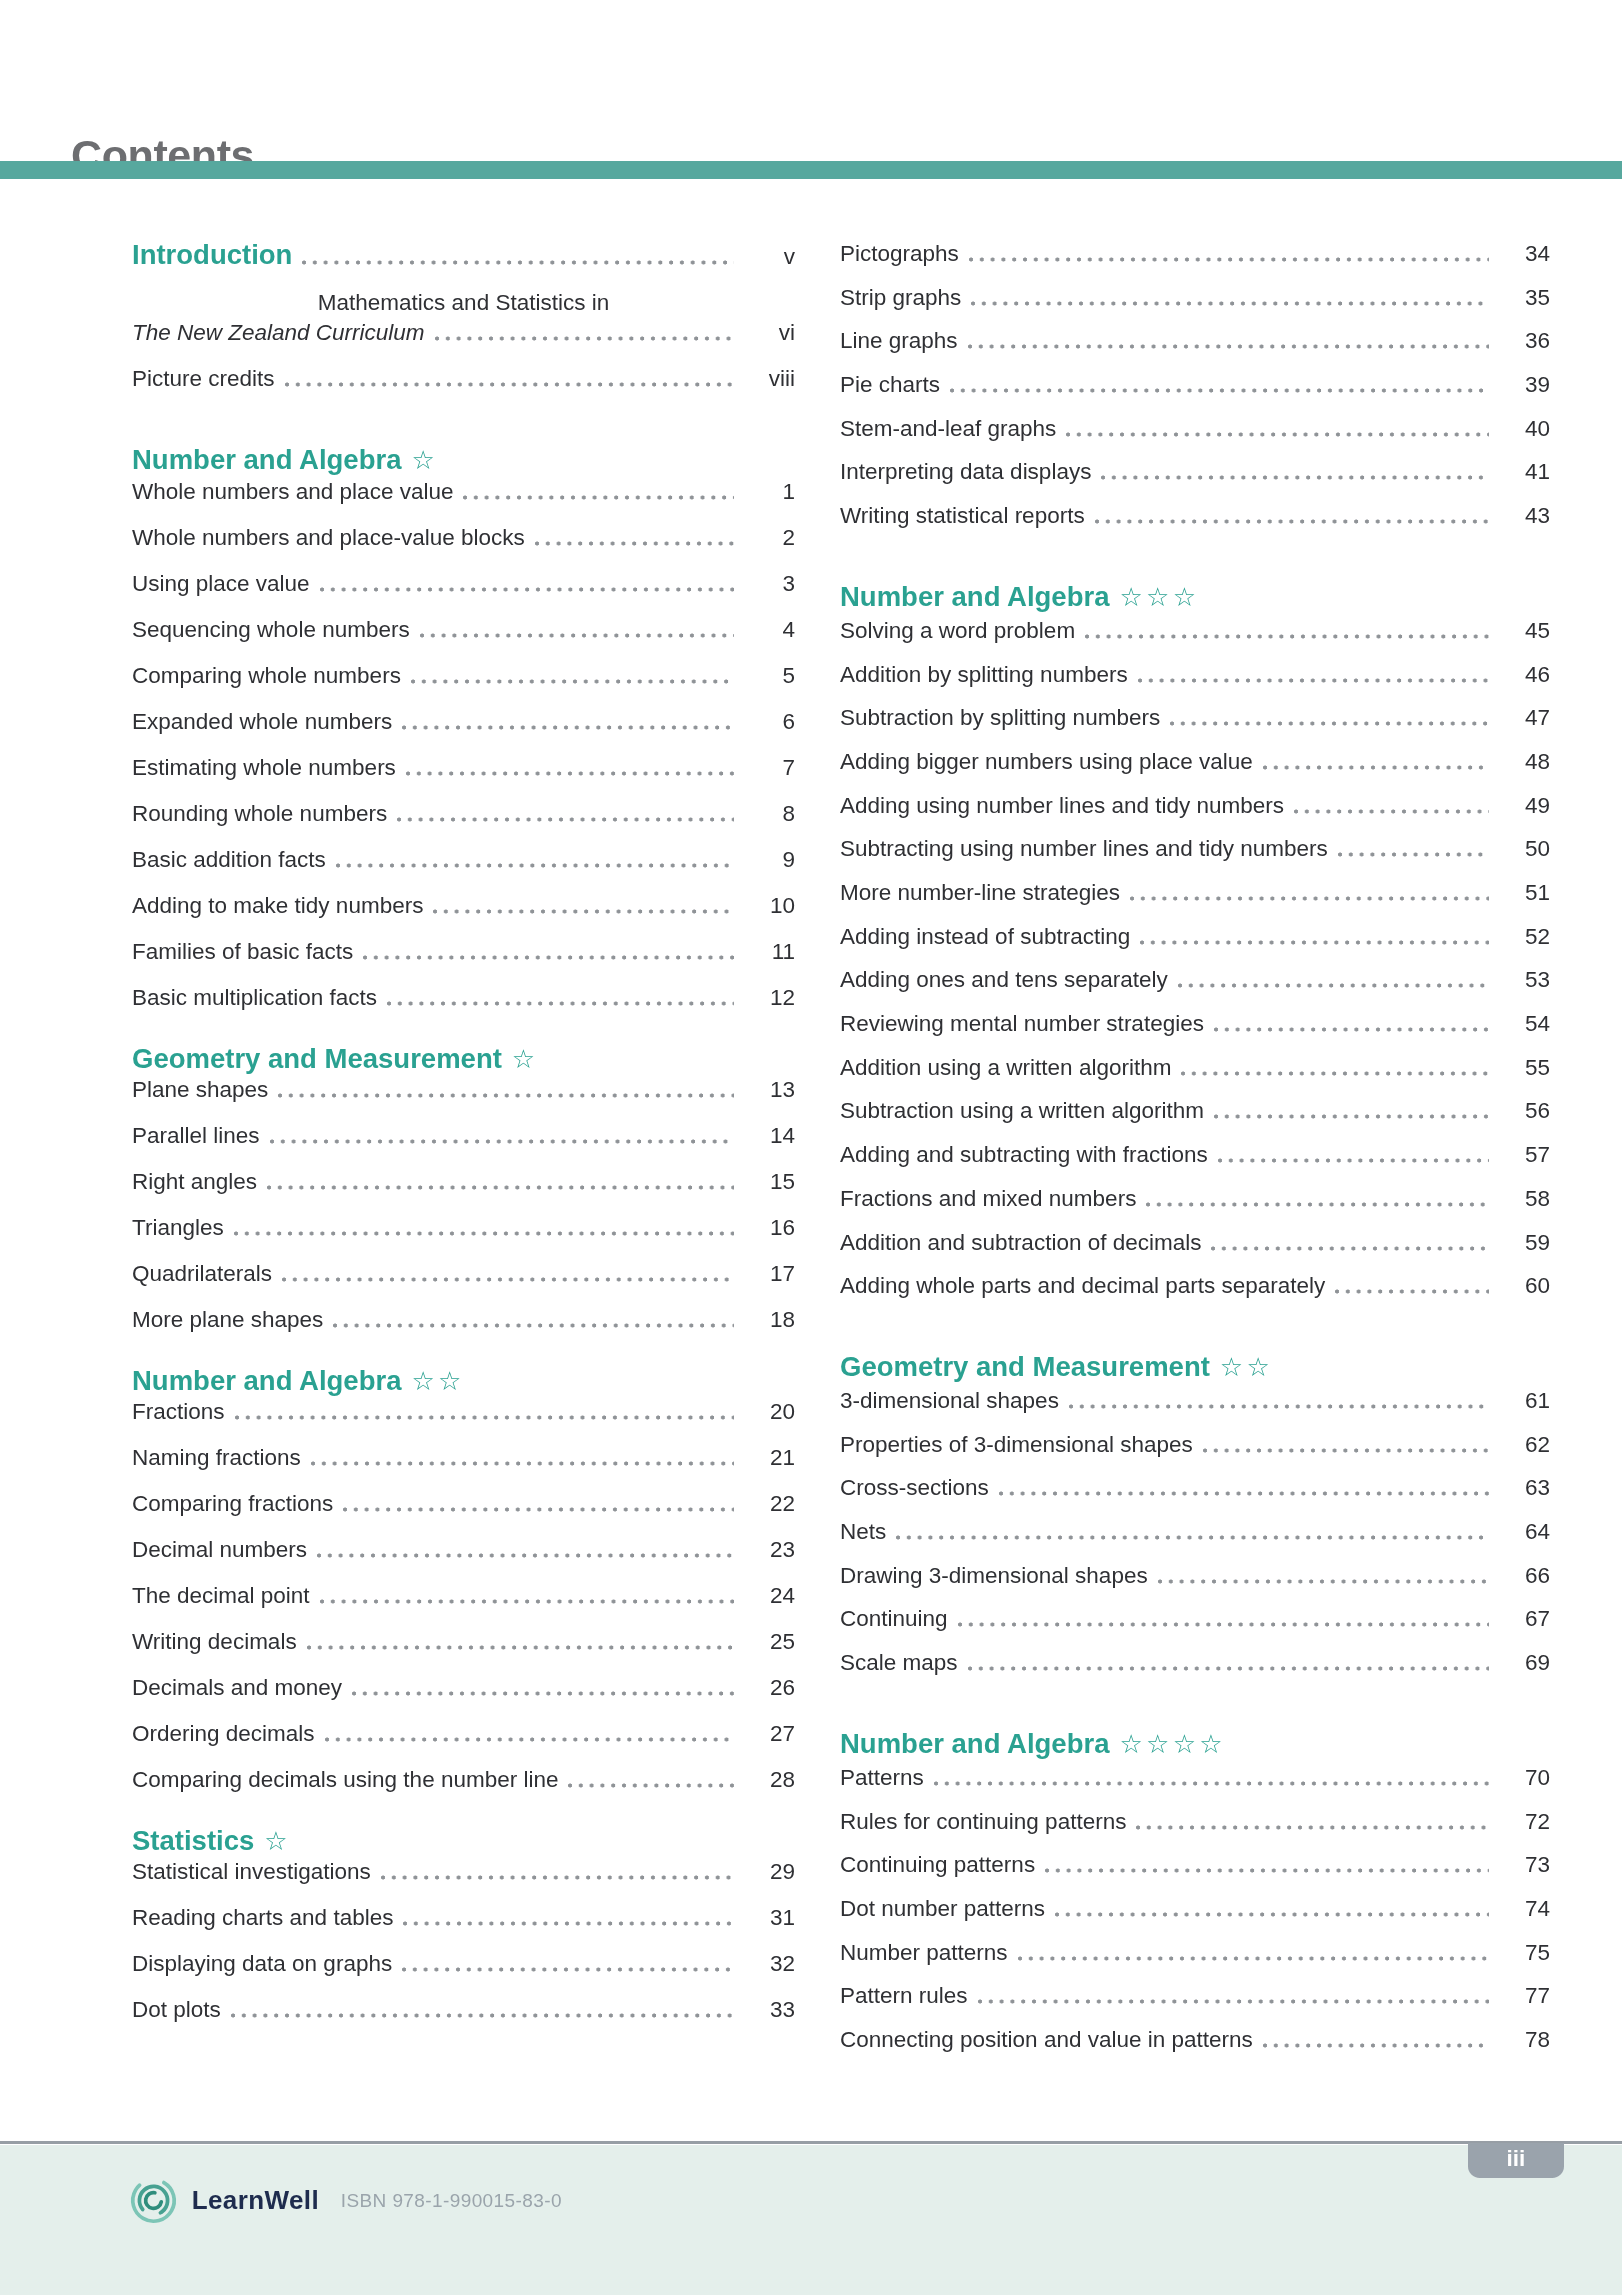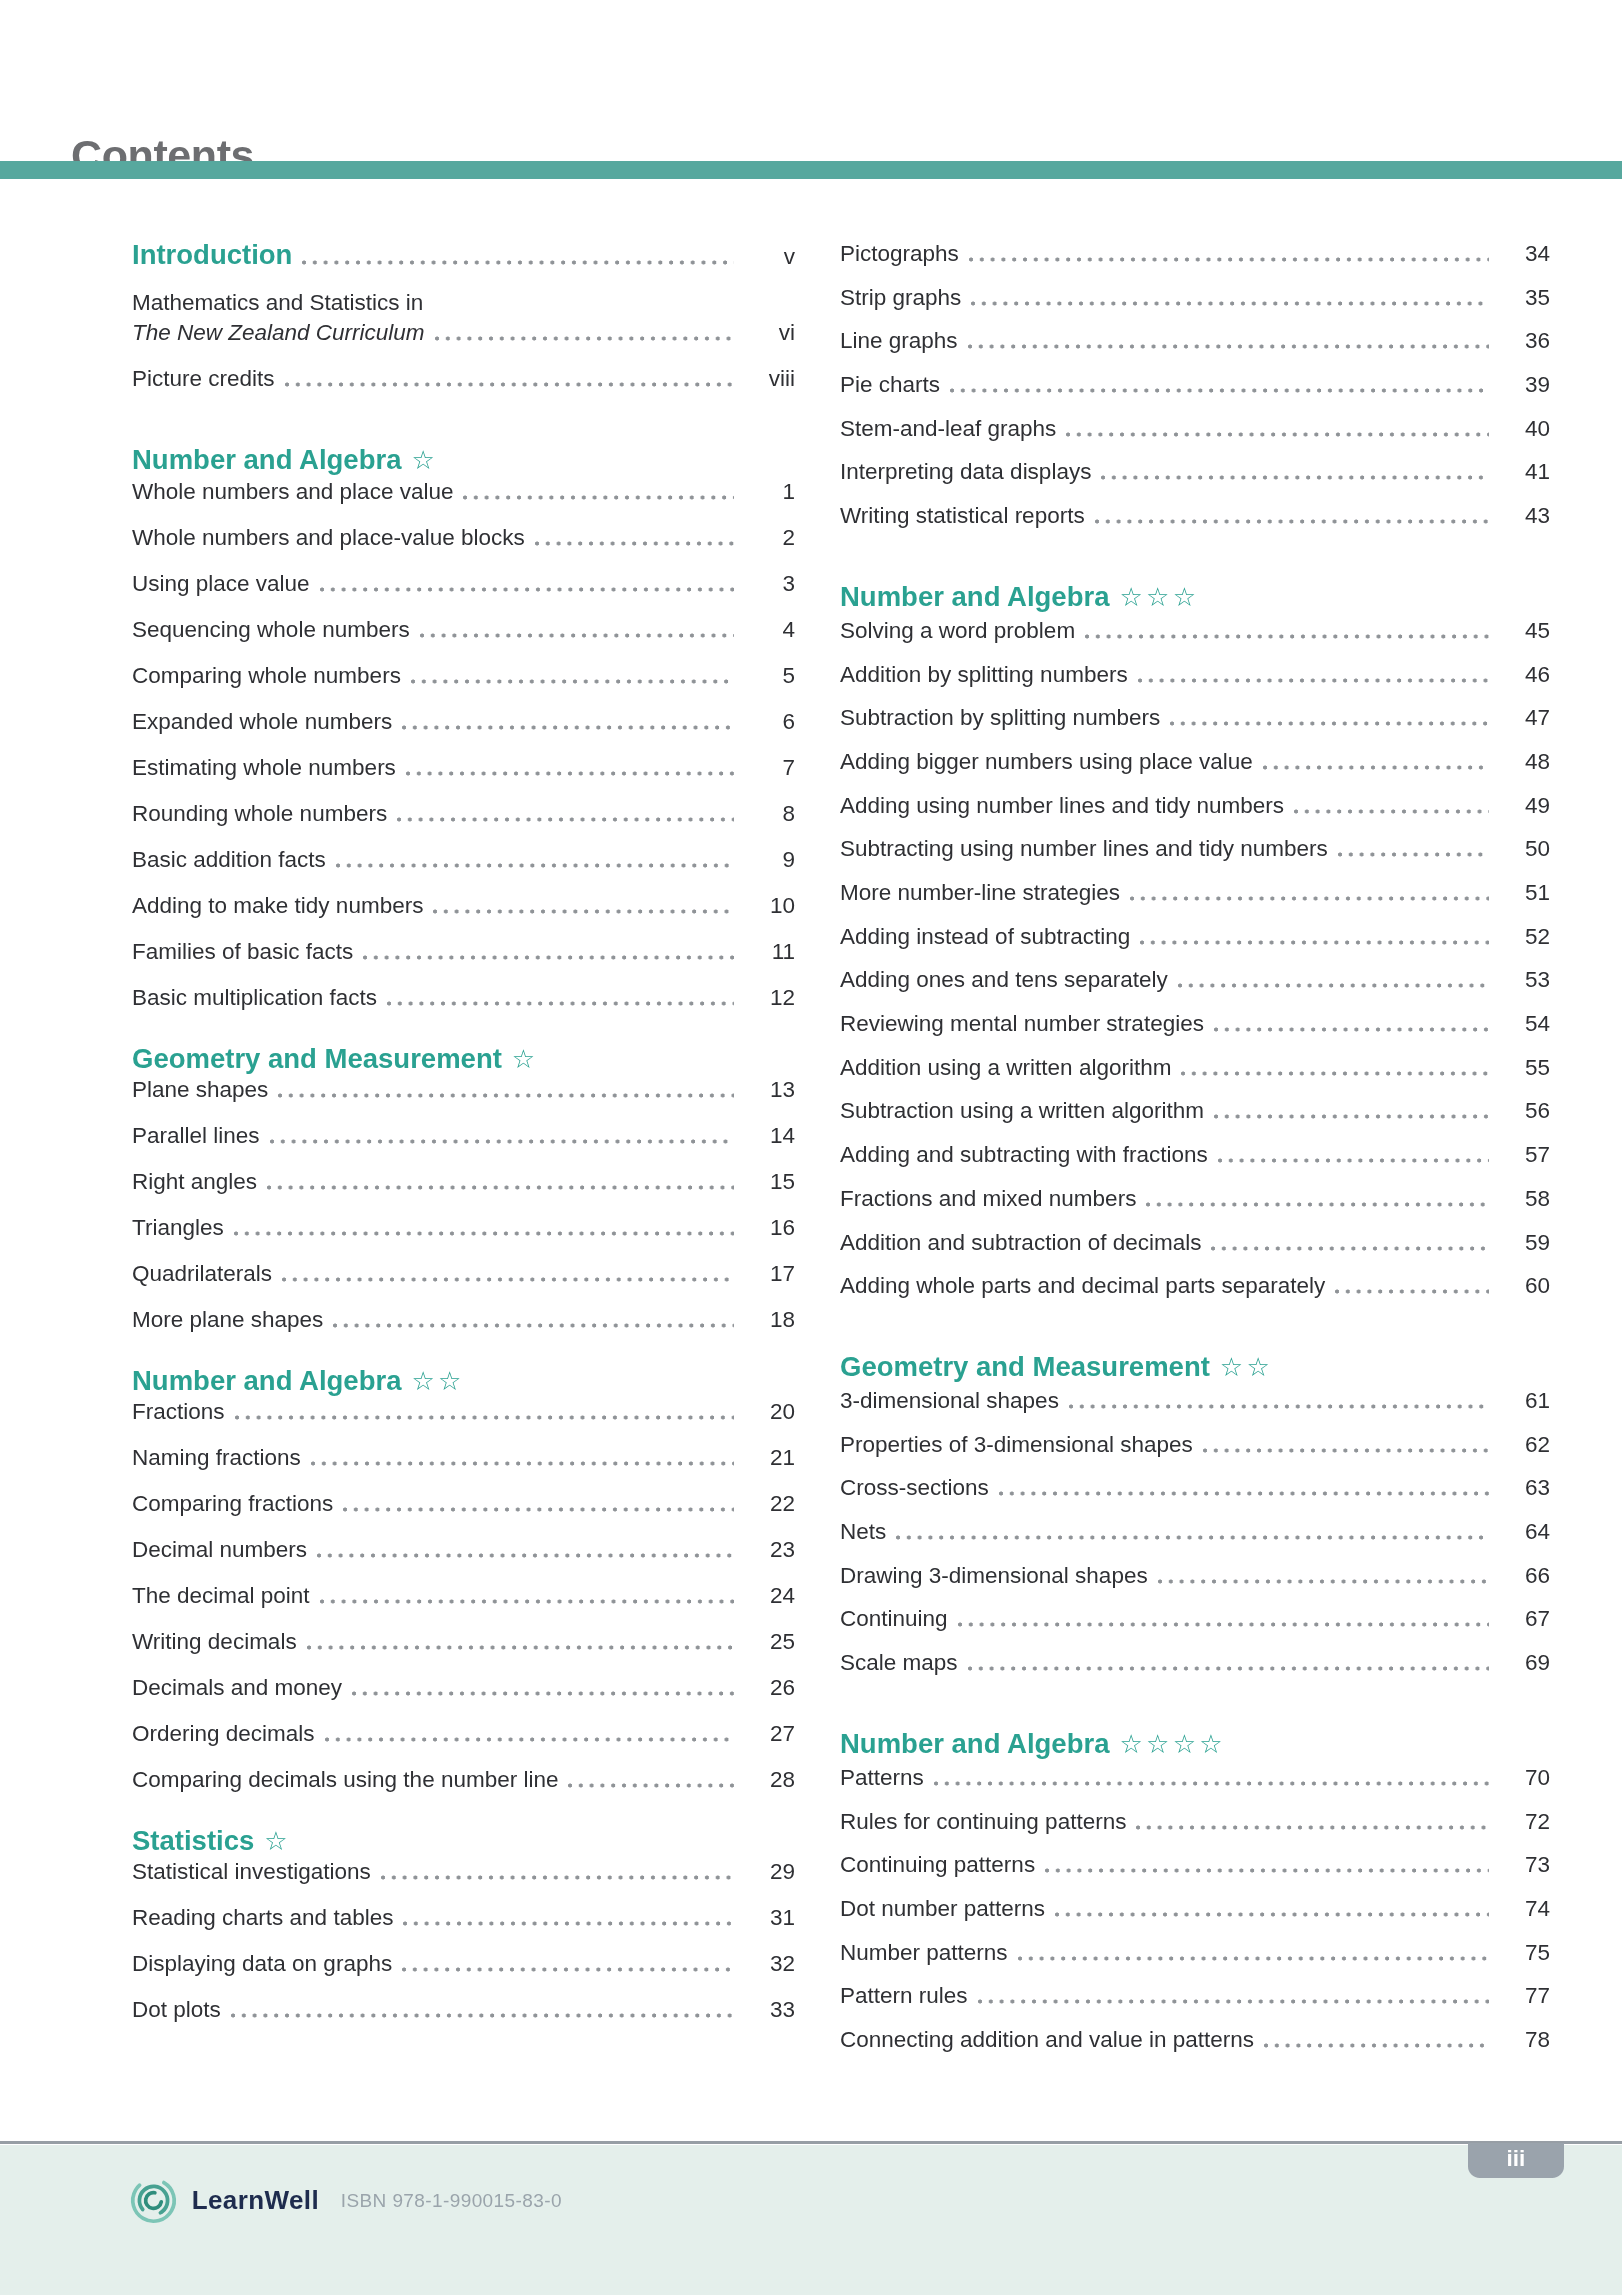--- a/index.html
+++ b/index.html
@@ -21,21 +21,21 @@
   .col{position:absolute;top:0;}
   .col-left{left:132px;width:663px;}
   .col-right{left:840px;width:710px;}
 
   .row{
     display:flex;align-items:baseline;line-height:27px;height:27px;
     font-size:22.5px;color:var(--c-body_text);white-space:nowrap;
   }
   .col-left .row{margin-bottom:19px;}
   .col-right .row{margin-bottom:16.7px;}
-  .col-left .row.tight{margin-bottom:3.3px;}
+  .col-left .row.tight{margin-bottom:3.3px;justify-content:center;}
   .lbl{flex:none;}
   .lbl.italic{font-style:italic;}
   .dots{
     flex:1 1 auto;align-self:flex-end;height:5px;min-width:21.7px;
     margin:0 8.3px 5px 10px;
     background-image:radial-gradient(circle at 2.1px 2.5px, var(--c-leader_dot) 1.8px, transparent 2.3px);
     background-size:10.8px 5px;background-repeat:repeat-x;
   }
   .pg{flex:none;min-width:53px;text-align:right;color:var(--c-body_text);}
 
@@ -467,21 +467,21 @@
           <span class="lbl">Number patterns</span>
           <span class="dots"></span>
           <span class="pg">75</span>
         </div>
         <div class="row">
           <span class="lbl">Pattern rules</span>
           <span class="dots"></span>
           <span class="pg">77</span>
         </div>
         <div class="row">
-          <span class="lbl">Connecting addition and value in patterns</span>
+          <span class="lbl">Connecting position and value in patterns</span>
           <span class="dots"></span>
           <span class="pg">78</span>
         </div>
       </section>
     </div>
 </div>
 
 <div class="footer-line"></div>
 <div class="footer-band"></div>
 <div class="footer-inner">

